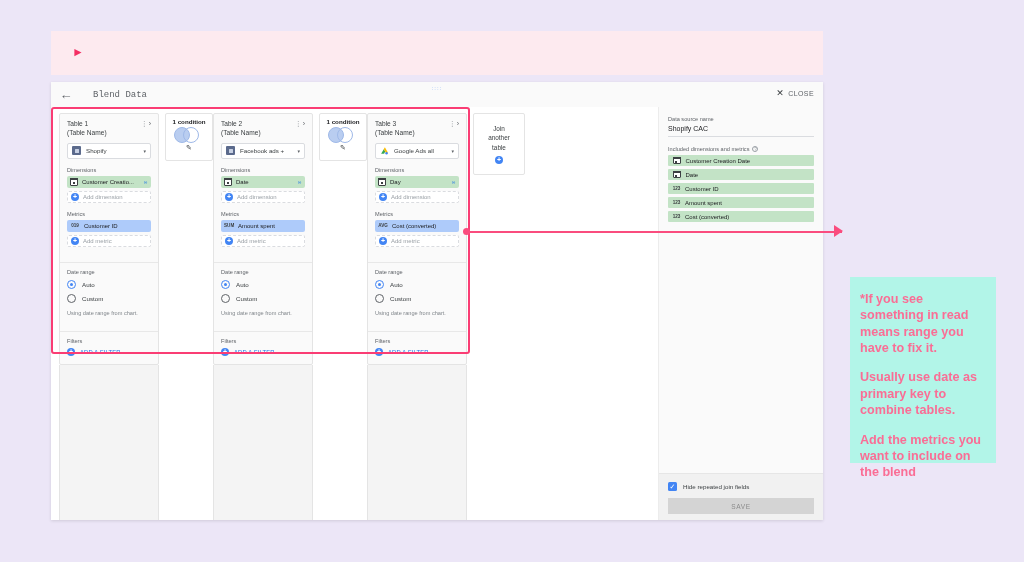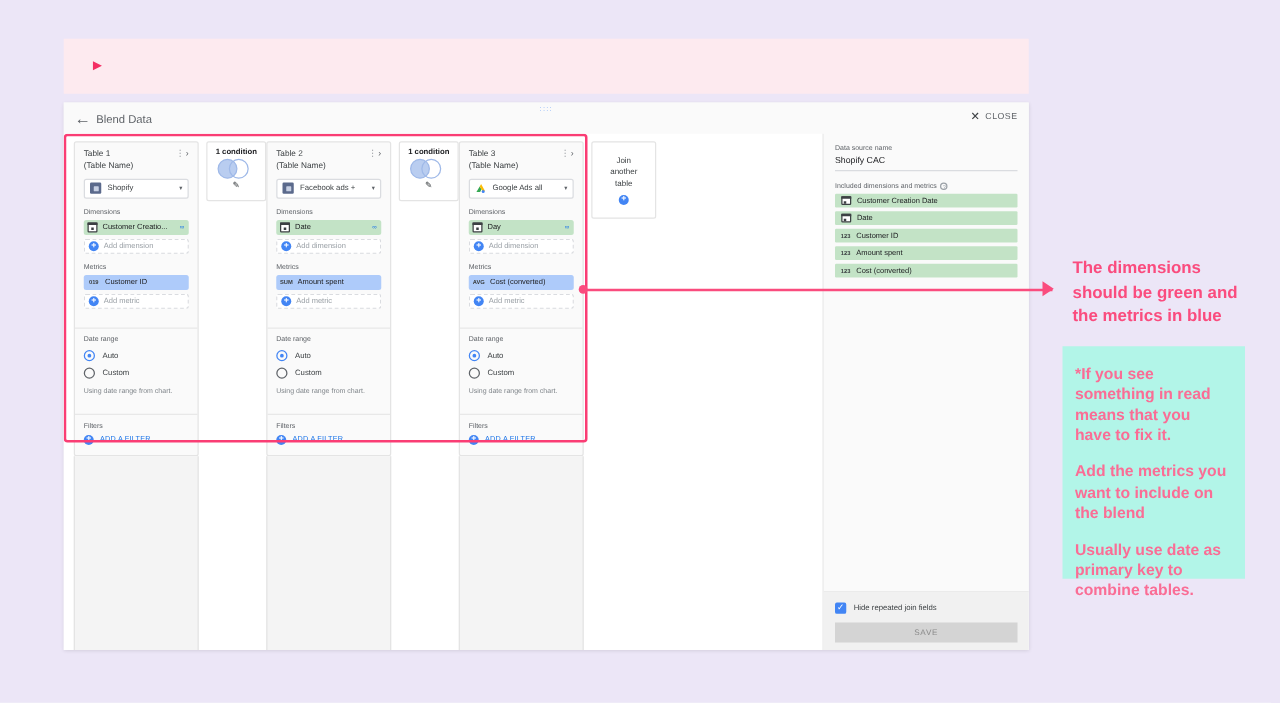--- a/index.html
+++ b/index.html
@@ -39,21 +39,21 @@
     height: 25px; background: #fafafa;
     display: flex; align-items: center;
     position: relative;
   }
   .back-arrow {
     margin-left: 8px; width: 14px; height: 14px;
     color: #5f6368; font-size: 13px; line-height: 14px;
     display: flex; align-items: center; justify-content: center;
   }
   .modal-title {
-    margin-left: 4px; font-size: 9px; color: #5f6368;
+    margin-left: 20px; font-size: 9px; color: #5f6368; font-family: Liberation Mono, monospace;
   }
   .drag-dots {
     position: absolute; left: 50%; top: 3px; transform: translateX(-50%);
     font-size: 6px; color: #8ab4f8; letter-spacing: 1px;
   }
   .close-btn {
     position: absolute; right: 9px; top: 6px;
     display: flex; align-items: center; gap: 4px;
     font-size: 7px; color: #5f6368; letter-spacing: .4px;
   }
@@ -596,19 +596,18 @@
           <div class="save-btn">SAVE</div>
         </div>
       </div>
     </div>
   </div>
 
   <div class="pink-dot"></div>
   <div class="pink-line"></div>
   <div class="pink-head"></div>
 
-  <div class="note1">The dimensions should be green and the metrics in blue</div>
   <div class="note2">
-    <p>*If you see something in read means that you have to fix it.</p>
+    <p>*If you see something in read means range you have to fix it.</p>
+    <p>Usually use date as primary key to combine tables.</p>
     <p>Add the metrics you want to include on the blend</p>
-    <p>Usually use date as primary key to combine tables.</p>
   </div>
 </div>
 
 </body></html>

